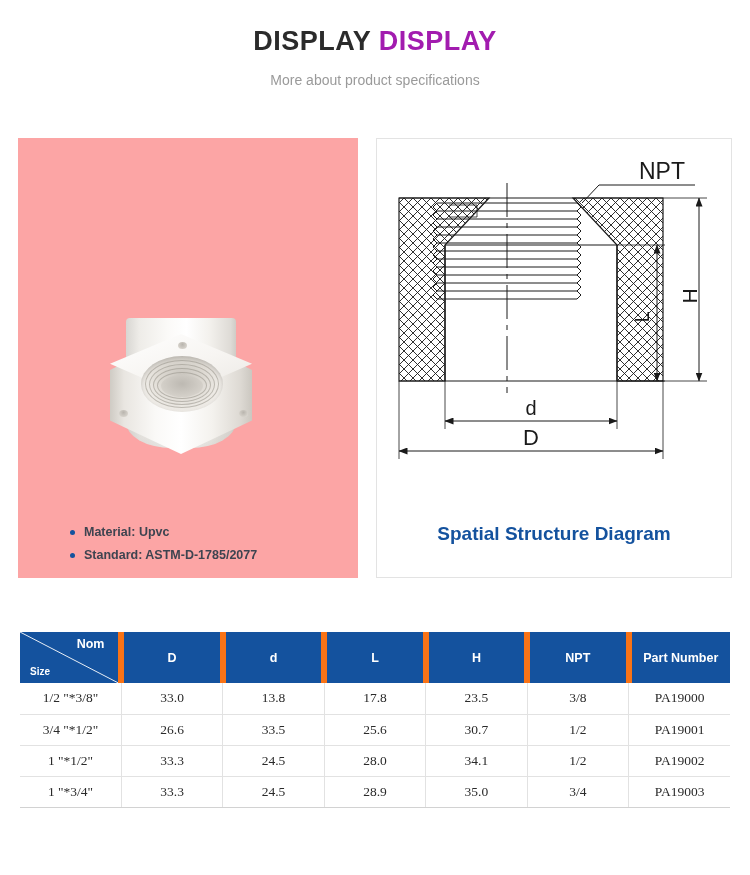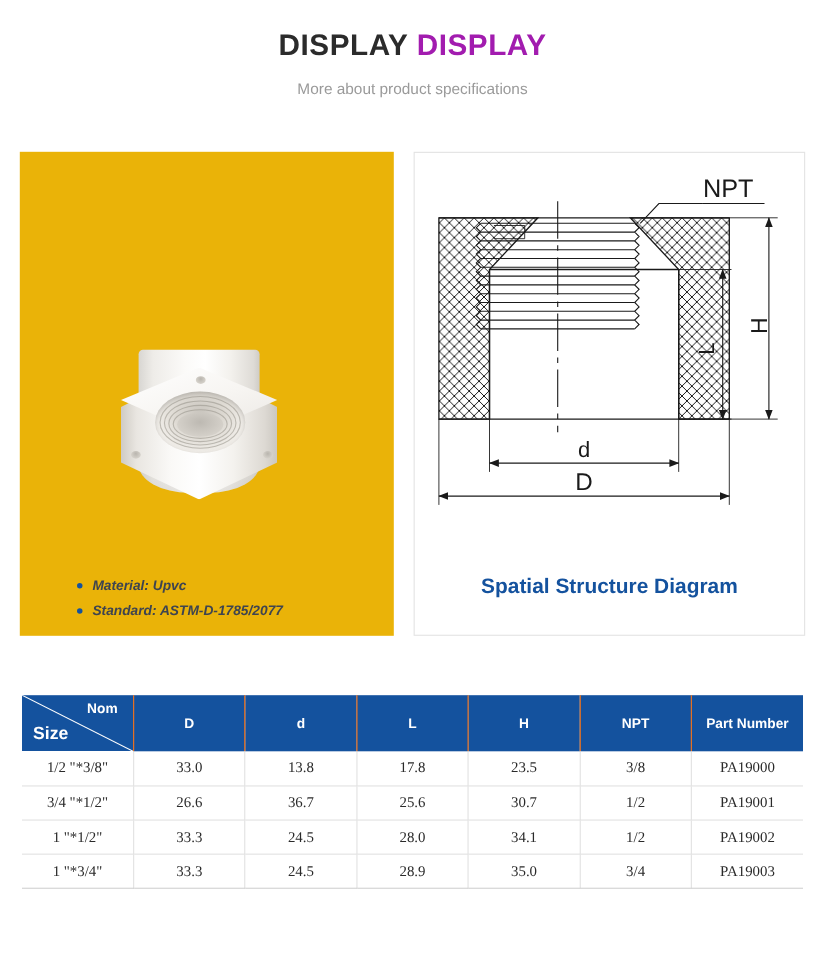--- a/index.html
+++ b/index.html
@@ -39,23 +39,22 @@
     left: 18px;
     width: 714px;
     height: 440px;
     display: flex;
     gap: 18px;
   }
 
   .panel-left {
     width: 340px;
     height: 440px;
-    background: #eab308;
+    background: #fca5a5;
     position: relative;
-    font-style: italic;
   }
 
   .panel-right {
     width: 356px;
     height: 440px;
     background: #ffffff;
     border: 1px solid #e3e3e3;
     position: relative;
   }
 
@@ -189,21 +188,21 @@
     width: 710px;
     border-collapse: collapse;
     table-layout: fixed;
   }
   .spec-table th {
     background: #14529e;
     color: #ffffff;
     font-size: 12.5px;
     font-weight: bold;
     height: 51px;
-    border-right: 1px solid #f97316;
+    border-right: 6px solid #f97316;
     vertical-align: middle;
   }
   .spec-table th:last-child { border-right: none; }
 
   .corner-cell {
     position: relative;
     padding: 0;
     text-align: left;
   }
   .corner-line {
@@ -215,21 +214,21 @@
     position: absolute;
     right: 14px;
     top: 5px;
     font-size: 12.5px;
     font-weight: bold;
   }
   .corner-size {
     position: absolute;
     left: 10px;
     bottom: 6px;
-    font-size: 16px;
+    font-size: 10px;
     font-weight: bold;
   }
 
   .spec-table td {
     height: 31px;
     text-align: center;
     font-family: "Liberation Serif", serif;
     font-size: 13.5px;
     color: #2a2a2a;
     border-bottom: 1px solid #e2e2e2;
@@ -394,21 +393,21 @@
       <td>33.0</td>
       <td>13.8</td>
       <td>17.8</td>
       <td>23.5</td>
       <td>3/8</td>
       <td>PA19000</td>
     </tr>
     <tr>
       <td>3/4 "*1/2"</td>
       <td>26.6</td>
-      <td>36.7</td>
+      <td>33.5</td>
       <td>25.6</td>
       <td>30.7</td>
       <td>1/2</td>
       <td>PA19001</td>
     </tr>
     <tr>
       <td>1 "*1/2"</td>
       <td>33.3</td>
       <td>24.5</td>
       <td>28.0</td>

